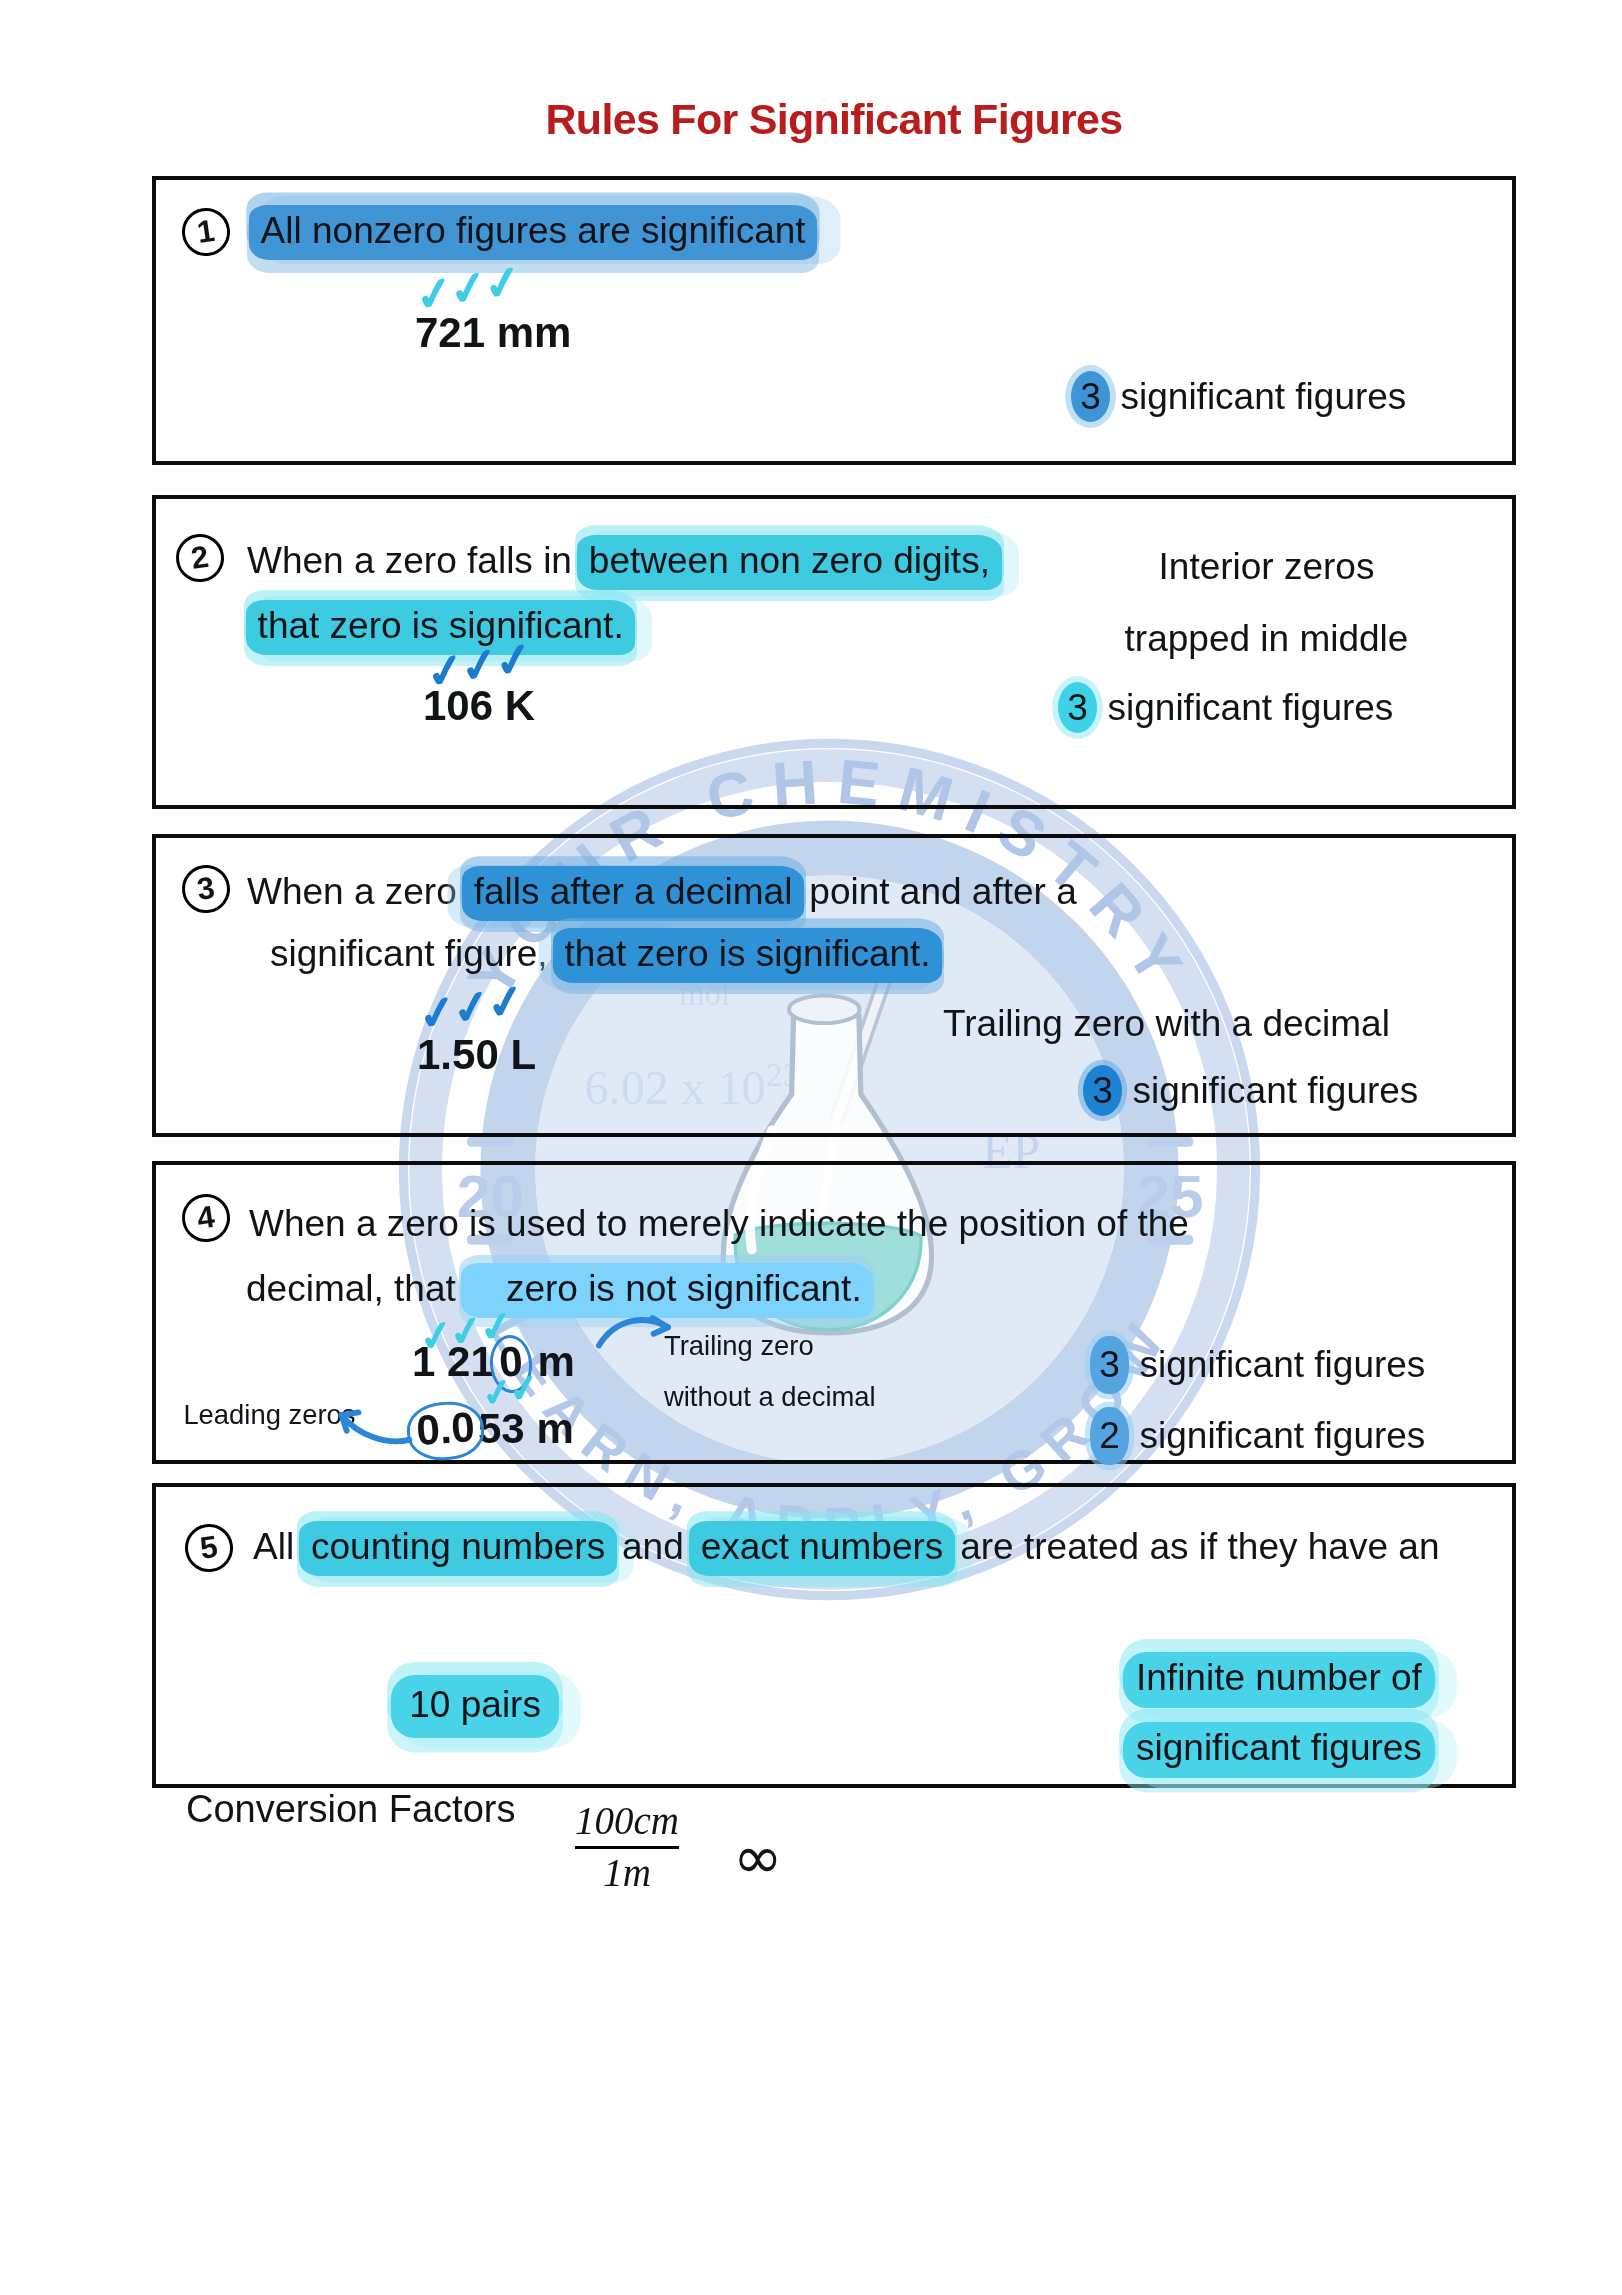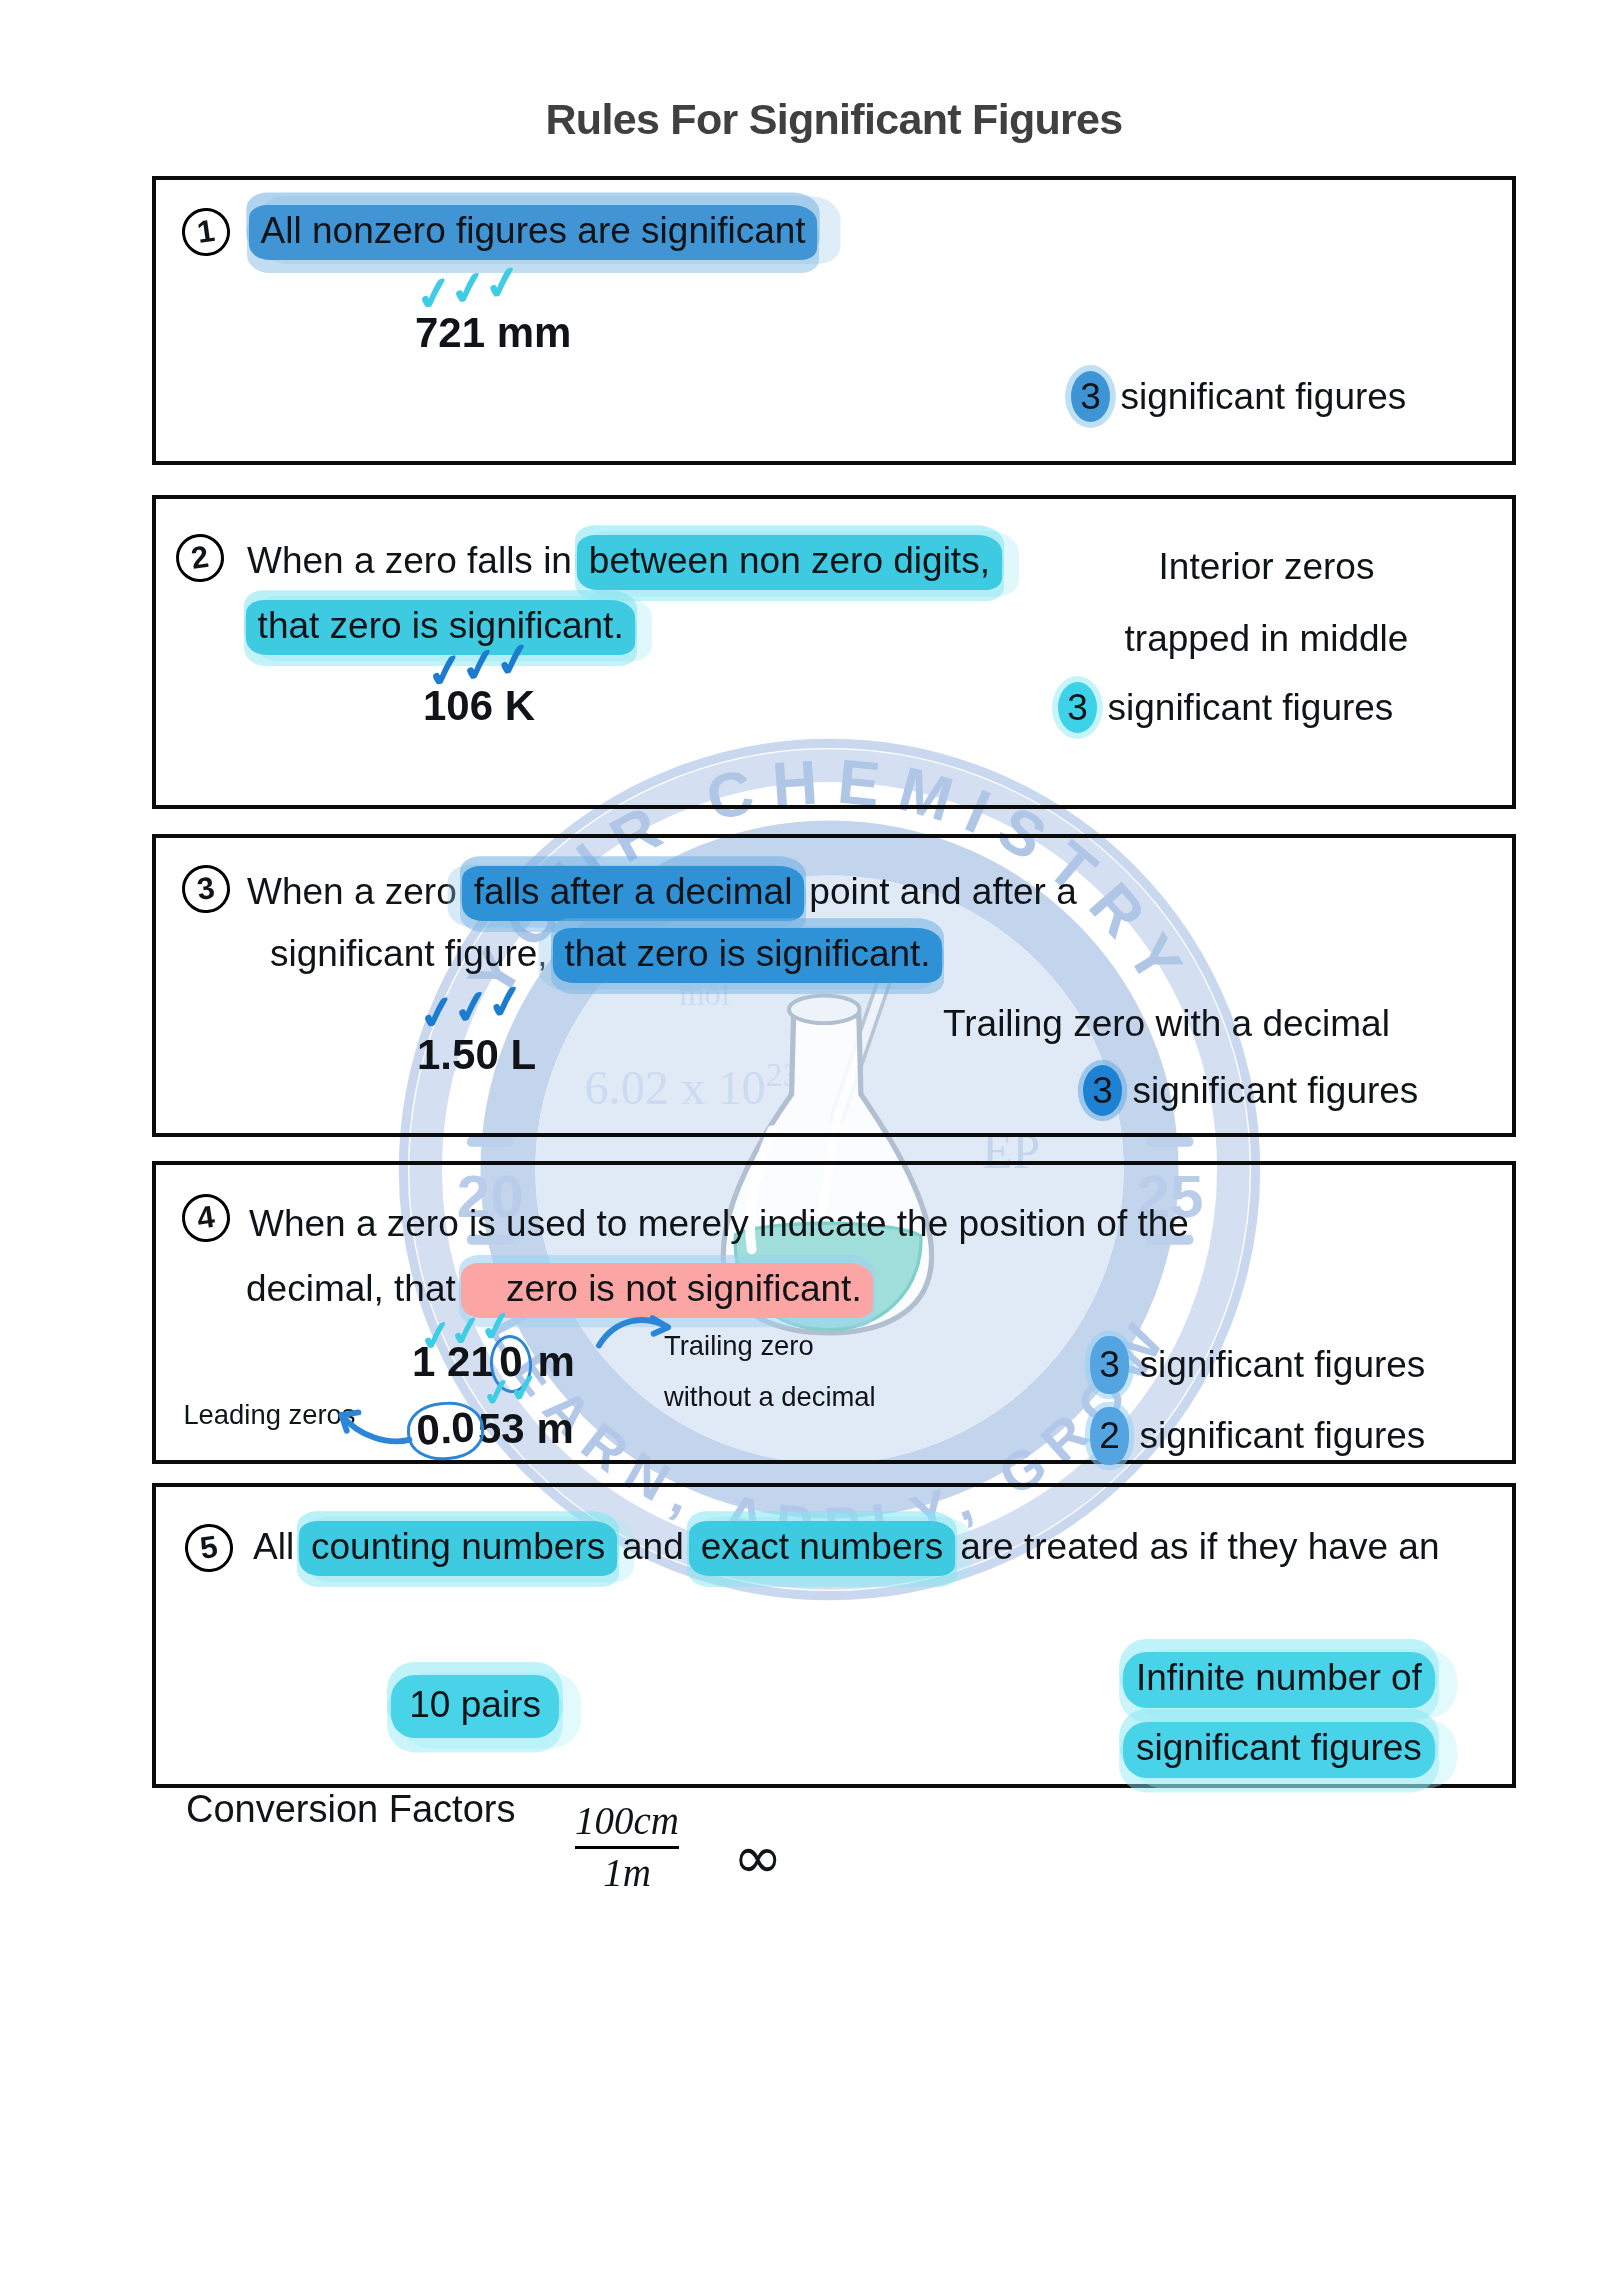--- a/index.html
+++ b/index.html
@@ -1,42 +1,42 @@
 <!DOCTYPE html>
 <html style="font-size:10.5px"><head>
 <meta charset="utf-8">
 <style>
   html,body{margin:0;padding:0;background:#ffffff;}
   #page{position:relative;width:1622px;height:2295px;background:#ffffff;overflow:hidden;
         font-family:"Liberation Sans","DejaVu Sans",sans-serif;color:#101418;}
   .abs{position:absolute;}
   
   #title{left:152px;top:95px;width:1364px;text-align:center;font-size:43px;font-weight:800;
-         letter-spacing:-0.7px;color:#404040;z-index:2;}
+         letter-spacing:-0.7px;color:#b91c1c;z-index:2;}
   
   .box{border:4.6px solid #0b0b0b;box-sizing:border-box;background:transparent;z-index:2;}
   #box1{left:152px;top:176px;width:1364px;height:289px;}
   #box2{left:152px;top:495px;width:1364px;height:314px;}
   #box3{left:152px;top:834px;width:1364px;height:303px;}
   #box4{left:152px;top:1161px;width:1364px;height:303px;}
   #box5{left:152px;top:1483px;width:1364px;height:305px;}
   
   .rnum{width:48px;height:48px;border:3.9px solid #000;border-radius:50%;display:flex;
         align-items:center;justify-content:center;font-size:31px;font-weight:800;
         transform:rotate(-8deg);box-sizing:border-box;background:transparent;}
   
   .t{font-size:37px;line-height:1.15;white-space:nowrap;}
   .small{font-size:27.4px;}
   .ex{font-size:42px;font-weight:700;white-space:nowrap;}
   
   .hl{display:inline-block;padding:5.2px 11.8px 7.8px;margin:-5.2px -5.2px -7.8px;border-radius:18.3px 25px 15.7px 21px/13px 17px 11.8px 15.7px;}
   .hl-heavy{background:#4195d4;box-shadow:0 -9.8px 0 2.6px rgba(125,183,227,.60),0 11px 0 2px rgba(125,183,227,.48),17px -2.6px 0 6.5px rgba(168,208,236,.38);}
   .hl-cyan{background:#3ecbe2;box-shadow:0 -7.8px 0 2px rgba(130,228,240,.55),0 9.1px 0 2px rgba(130,228,240,.48),11.8px 1.3px 0 5.2px rgba(165,236,244,.35);}
   .hl-blue{background:#2f92d6;box-shadow:0 -7.8px 0 2px rgba(110,175,225,.55),0 9.1px 0 2px rgba(110,175,225,.45),-10.5px 2.6px 0 3.9px rgba(140,195,232,.35);}
-  .hl-lblue{background:#fca5a5;box-shadow:0 -5.9px 0 2px rgba(158,209,242,.6),0 7.2px 0 2px rgba(158,209,242,.5);padding-left:45px;}
+  .hl-lblue{background:#7dd3fc;box-shadow:0 -5.9px 0 2px rgba(158,209,242,.6),0 7.2px 0 2px rgba(158,209,242,.5);padding-left:45px;}
   .hl-cyan-big{display:inline-block;padding:9.1px 18.3px 11.8px;border-radius:23.5px;background:#49d3e8;
         box-shadow:0 -9.1px 0 3.9px rgba(140,232,244,.55),0 10.5px 0 3.9px rgba(140,232,244,.45),15.7px 3.9px 0 6.5px rgba(175,240,248,.35);}
   
   .res{display:flex;align-items:center;font-size:37px;white-space:nowrap;}
   .nb{display:inline-flex;align-items:center;justify-content:center;min-width:39px;height:51px;
       border-radius:50%;margin-right:10.5px;font-weight:400;}
   .nb-blue{background:#3e95d6;box-shadow:0 0 0 5.9px rgba(139,196,234,.55);}
   .nb-cyan{background:#3ed2e8;box-shadow:0 0 0 5.9px rgba(150,235,245,.55);}
   .nb-solid{background:#1e82d3;box-shadow:0 0 0 5.2px rgba(110,175,226,.60);}
   .nb-mblue{background:#55a4e2;box-shadow:0 0 0 5.2px rgba(150,205,240,.55);height:58px;border-radius:46%;}

